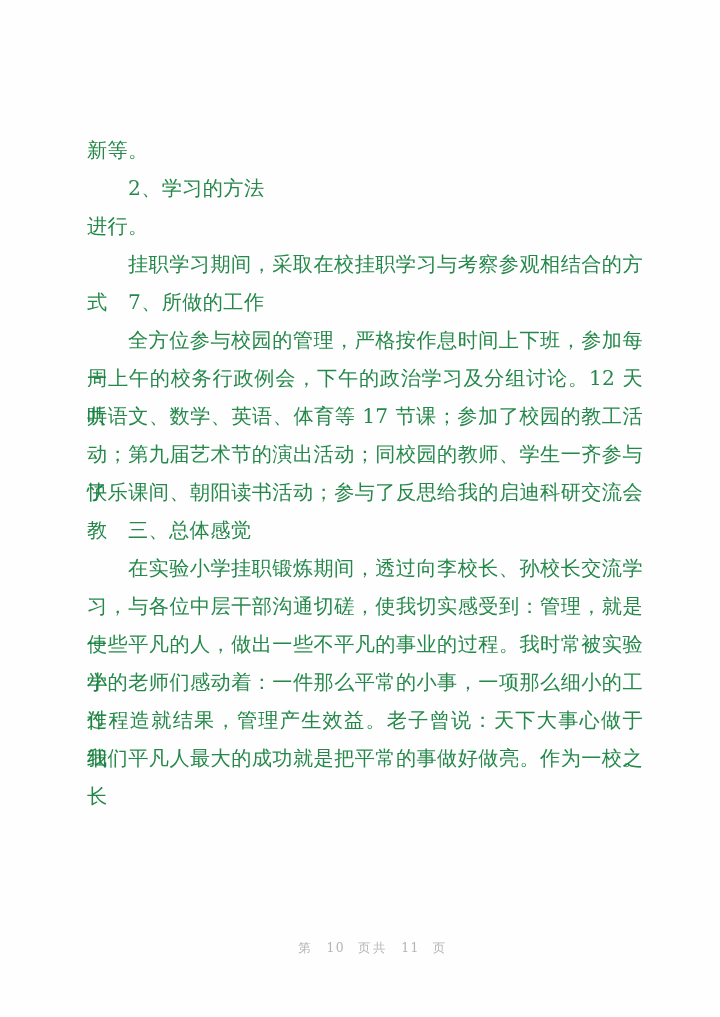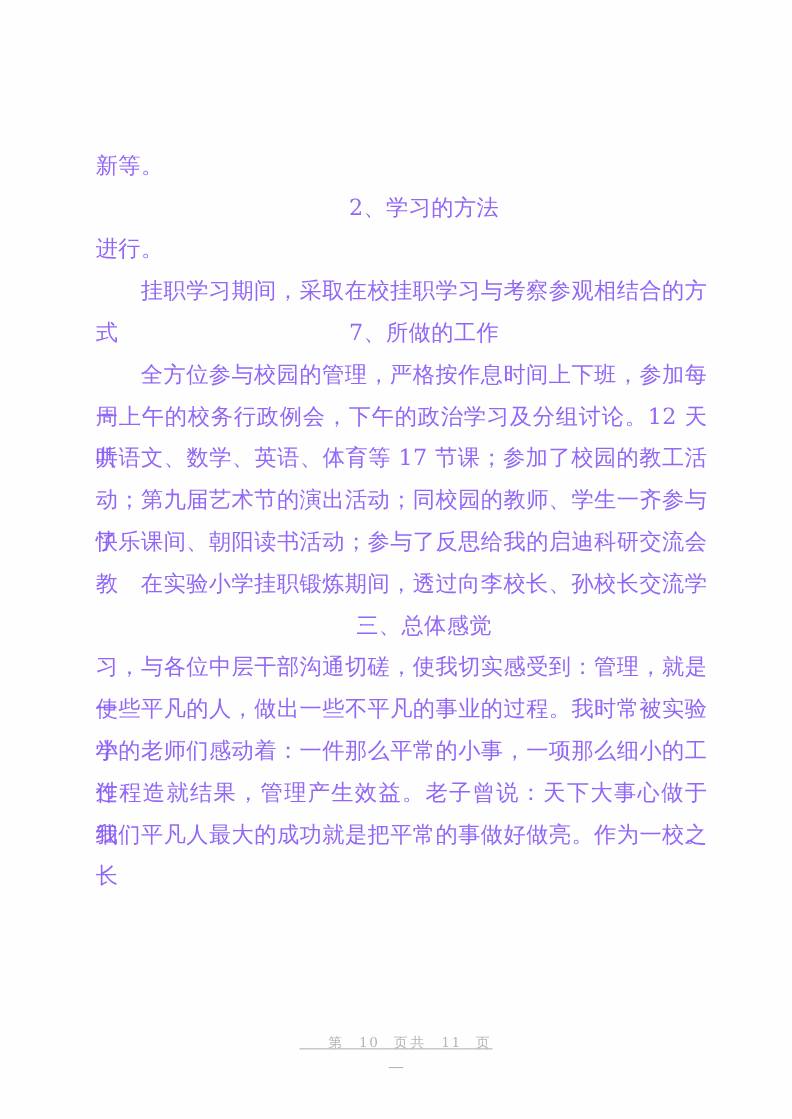--- a/index.html
+++ b/index.html
@@ -30,37 +30,36 @@
     top: 131px;
     width: 556px;
   }
 
   .line {
     height: 38px;
     line-height: 38px;
     font-family: "DejaVu Serif", "Liberation Serif", serif;
     font-size: 20.2px;
     letter-spacing: 0.35px;
-    color: #8b5cf6;
+    color: #15803d;
     white-space: pre;
     -webkit-font-smoothing: antialiased;
     text-rendering: geometricPrecision;
     opacity: 0.93;
   }
 
   
   .line.just {
     text-align: justify;
     text-align-last: justify;
     white-space: normal;
   }
 
   .line.indent {
     text-indent: 41px;
-    text-align: center;
   }
 
   .line.indent-just {
     text-indent: 41px;
     text-align: justify;
     text-align-last: justify;
     white-space: normal;
   }
 
   
@@ -68,21 +67,20 @@
     position: absolute;
     left: 0;
     top: 925px;
     width: 720px;
     text-align: center;
     font-family: "DejaVu Serif", "Liberation Serif", serif;
     font-size: 12.4px;
     color: #b4b4b8;
     letter-spacing: 2.6px;
     white-space: pre;
-    text-decoration: underline;
   }
   #page-footer .pf-num {
     letter-spacing: 1.4px;
   }
 </style>
 </head>
 <body>
 
 <div id="page">
 
@@ -90,22 +88,22 @@
       <div class="line">新等。</div>
       <div class="line indent">2、学习的方法</div>
       <div class="line">进行。</div>
       <div class="line indent-just">挂职学习期间，采取在校挂职学习与考察参观相结合的方式</div>
       <div class="line indent">7、所做的工作</div>
       <div class="line indent-just">全方位参与校园的管理，严格按作息时间上下班，参加每周</div>
       <div class="line just">一上午的校务行政例会，下午的政治学习及分组讨论。12 天共</div>
       <div class="line just">听语文、数学、英语、体育等 17 节课；参加了校园的教工活</div>
       <div class="line just">动；第九届艺术节的演出活动；同校园的教师、学生一齐参与了</div>
       <div class="line just">快乐课间、朝阳读书活动；参与了反思给我的启迪科研交流会教</div>
+      <div class="line indent">三、总体感觉</div>
       <div class="line indent-just">在实验小学挂职锻炼期间，透过向李校长、孙校长交流学</div>
-      <div class="line indent">三、总体感觉</div>
       <div class="line just">习，与各位中层干部沟通切磋，使我切实感受到：管理，就是使</div>
       <div class="line just">一些平凡的人，做出一些不平凡的事业的过程。我时常被实验小</div>
       <div class="line just">学的老师们感动着：一件那么平常的小事，一项那么细小的工作</div>
       <div class="line just">过程造就结果，管理产生效益。老子曾说：天下大事心做于细。</div>
       <div class="line just">我们平凡人最大的成功就是把平常的事做好做亮。作为一校之长</div>
     </div>
 
   <div id="page-footer">
     <span>第</span><span>  </span><span class="pf-num">10</span><span>  </span><span>页共</span><span>  </span><span class="pf-num">11</span><span>  </span><span>页</span>
   </div>

